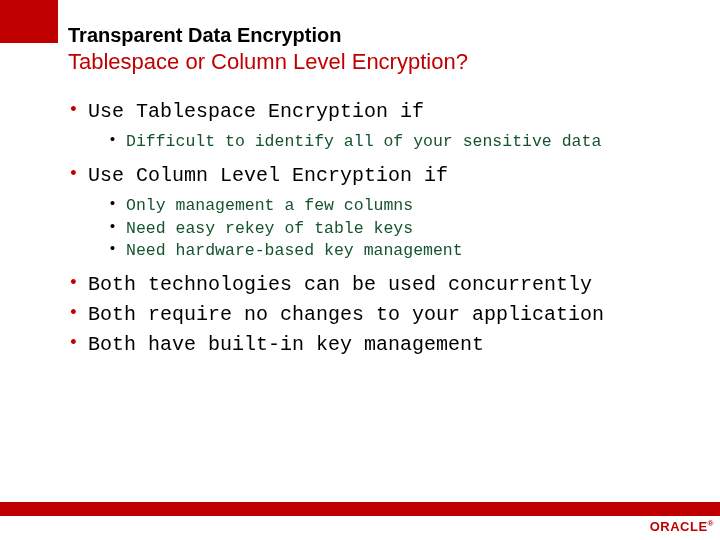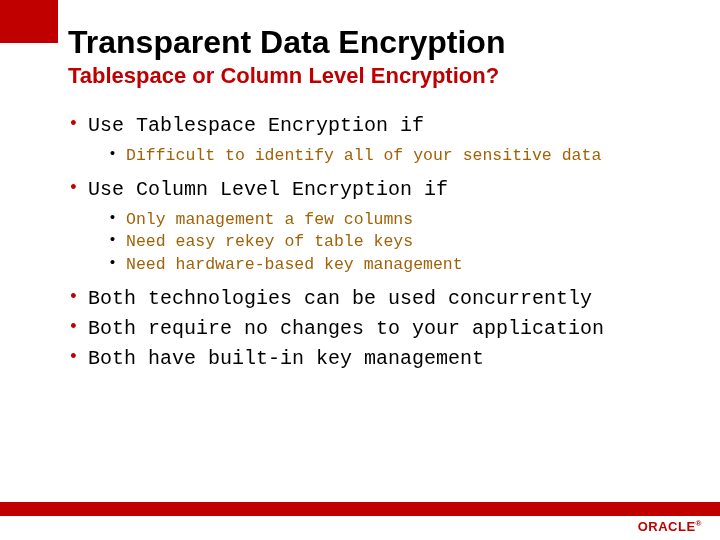--- a/index.html
+++ b/index.html
@@ -16,28 +16,28 @@
     top: 0;
     left: 0;
     width: 58px;
     height: 43px;
     background: #c00000;
   }
   .content {
     padding: 24px 30px 0 68px;
   }
   .title {
-    font-size: 32px;
+    font-size: 20px;
     font-weight: bold;
     color: #000;
     line-height: 1.15;
   }
   .subtitle {
     font-size: 22px;
-    font-weight: bold;
+    font-weight: normal;
     color: #c00000;
     margin-top: 2px;
     margin-bottom: 24px;
   }
   ul.level1 {
     list-style: none;
     padding-left: 0;
   }
   ul.level1 > li {
     position: relative;
@@ -59,21 +59,21 @@
   ul.level2 {
     list-style: none;
     padding-left: 20px;
     margin-top: 6px;
     margin-bottom: 10px;
   }
   ul.level2 > li {
     position: relative;
     padding-left: 18px;
     font-size: 16.5px;
-    color: #a16207;
+    color: #14532d;
     line-height: 1.35;
   }
   ul.level2 > li::before {
     content: "•";
     position: absolute;
     left: 0;
     top: 0;
     color: #000;
     font-size: 15px;
   }
@@ -81,21 +81,21 @@
     position: absolute;
     bottom: 24px;
     left: 0;
     right: 0;
     height: 14px;
     background: #c00000;
   }
   .logo {
     position: absolute;
     bottom: 6px;
-    right: 18px;
+    right: 6px;
     color: #c00000;
     font-weight: bold;
     font-size: 13px;
     letter-spacing: 0.5px;
     font-family: Arial, sans-serif;
   }
   .logo .reg {
     font-size: 8px;
     vertical-align: top;
   }

